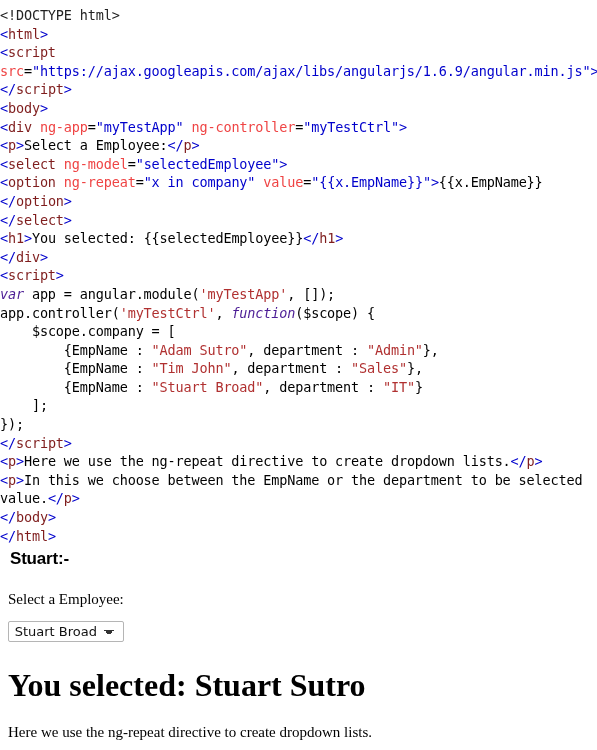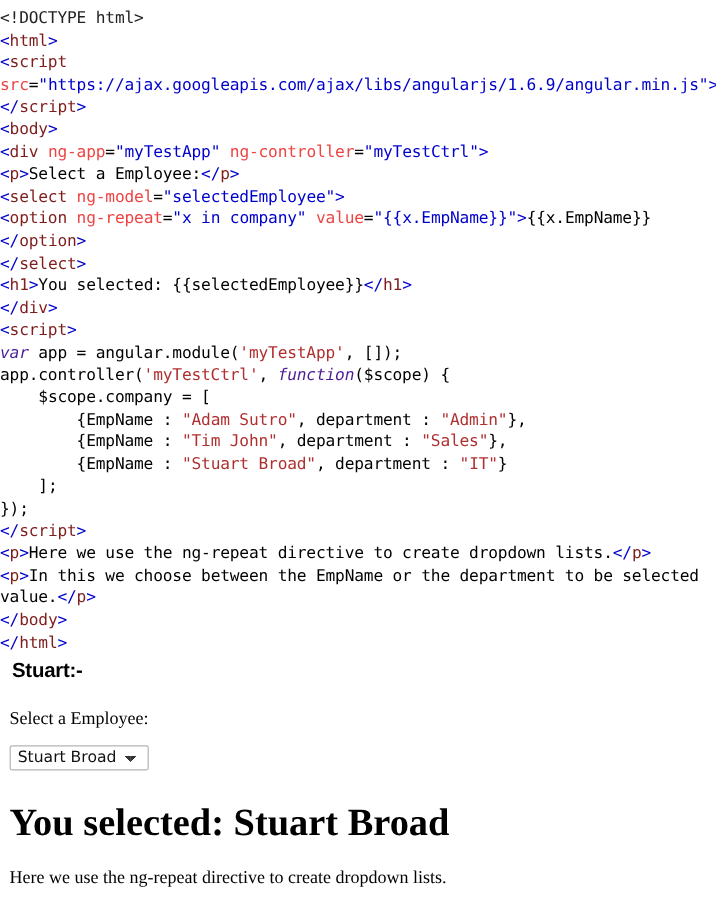--- a/index.html
+++ b/index.html
@@ -106,17 +106,17 @@
 
 <div class="output-heading">Stuart:-</div>
 
 <div class="rendered">
   <p class="select-label">Select a Employee:</p>
 
   <div class="select-wrap">
     <select class="emp-select" id="employee-select"><option value="Adam Sutro">Adam Sutro</option><option value="Tim John">Tim John</option><option value="Stuart Broad" selected="">Stuart Broad</option></select>
   </div>
 
-  <h1 class="result-heading">You selected: Stuart Broad</h1>
+  <h1 class="result-heading">You selected: Stuart Sutro</h1>
 
   <p>Here we use the ng-repeat directive to create dropdown lists.</p>
 
 </div>
 
 </body></html>

